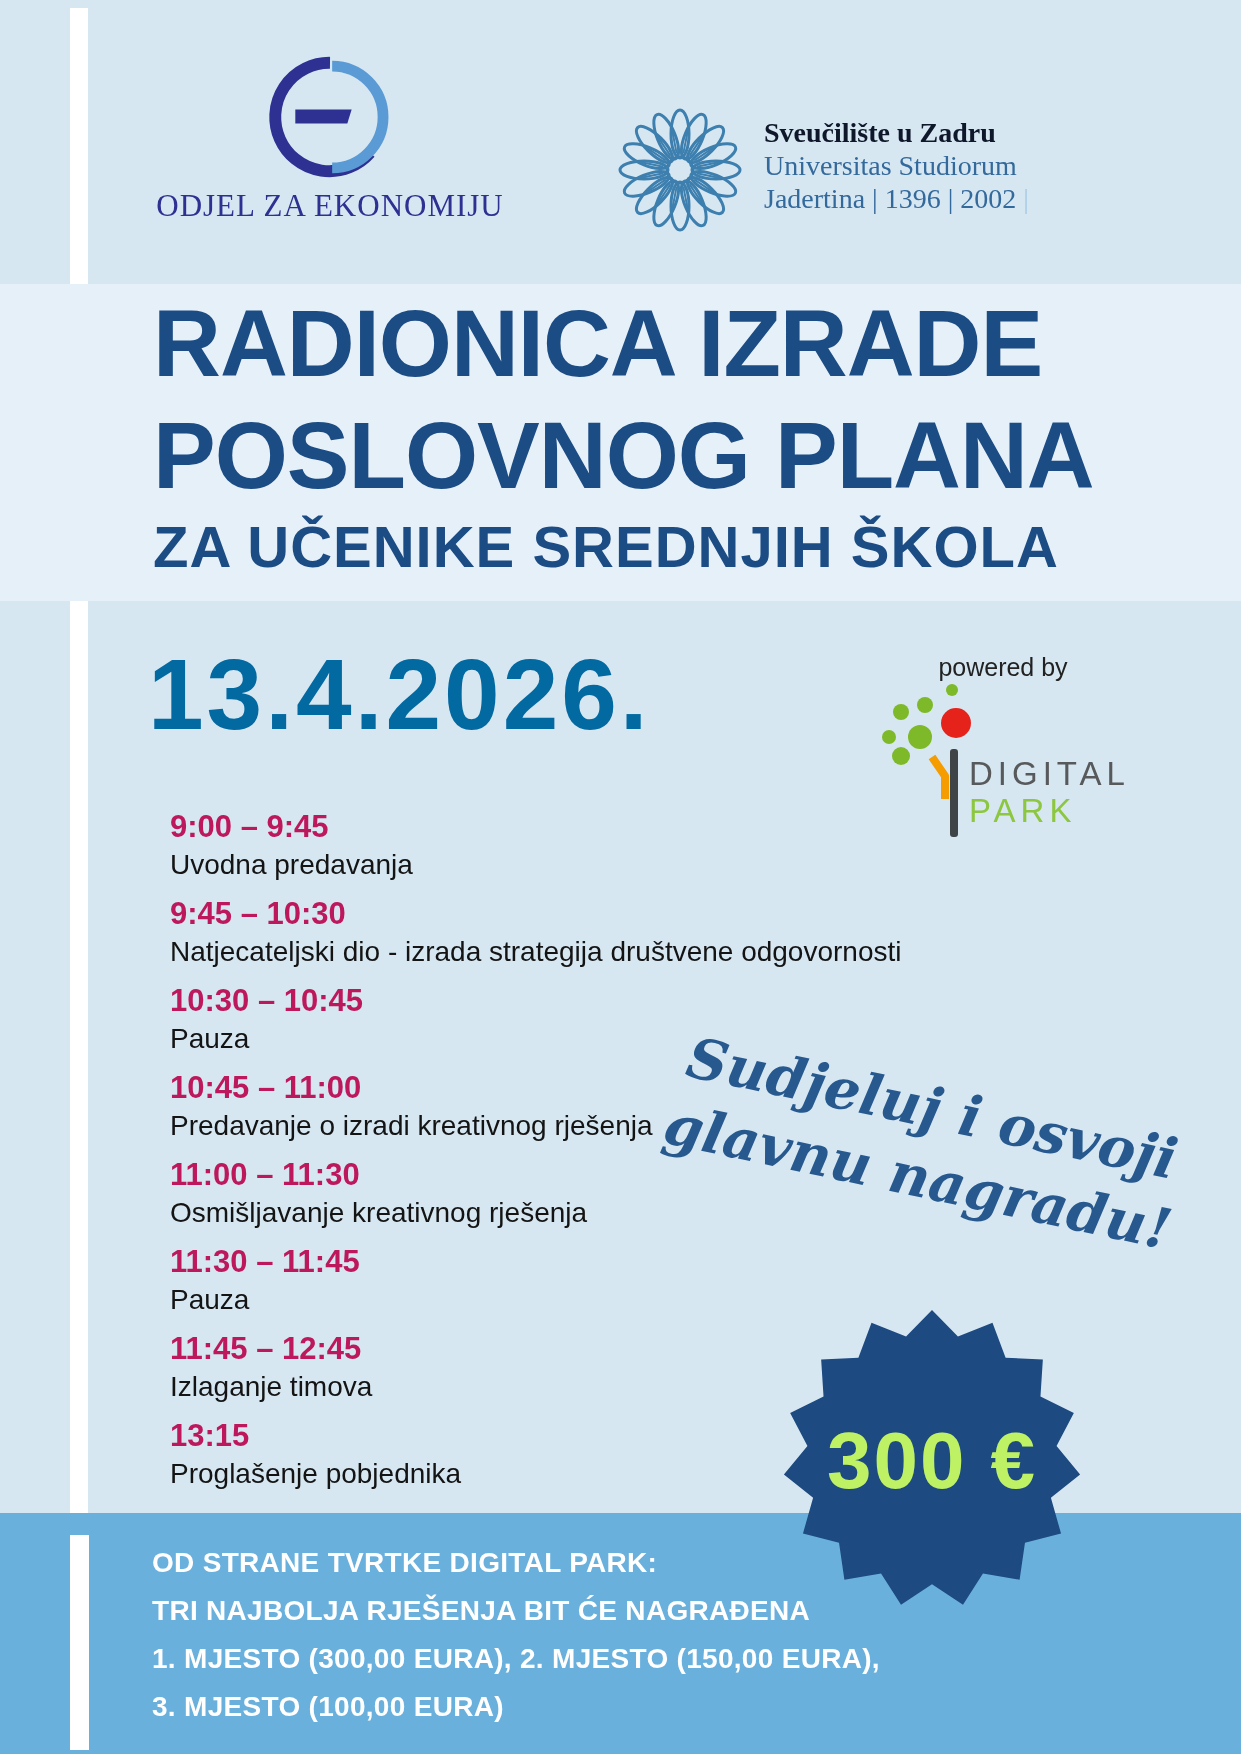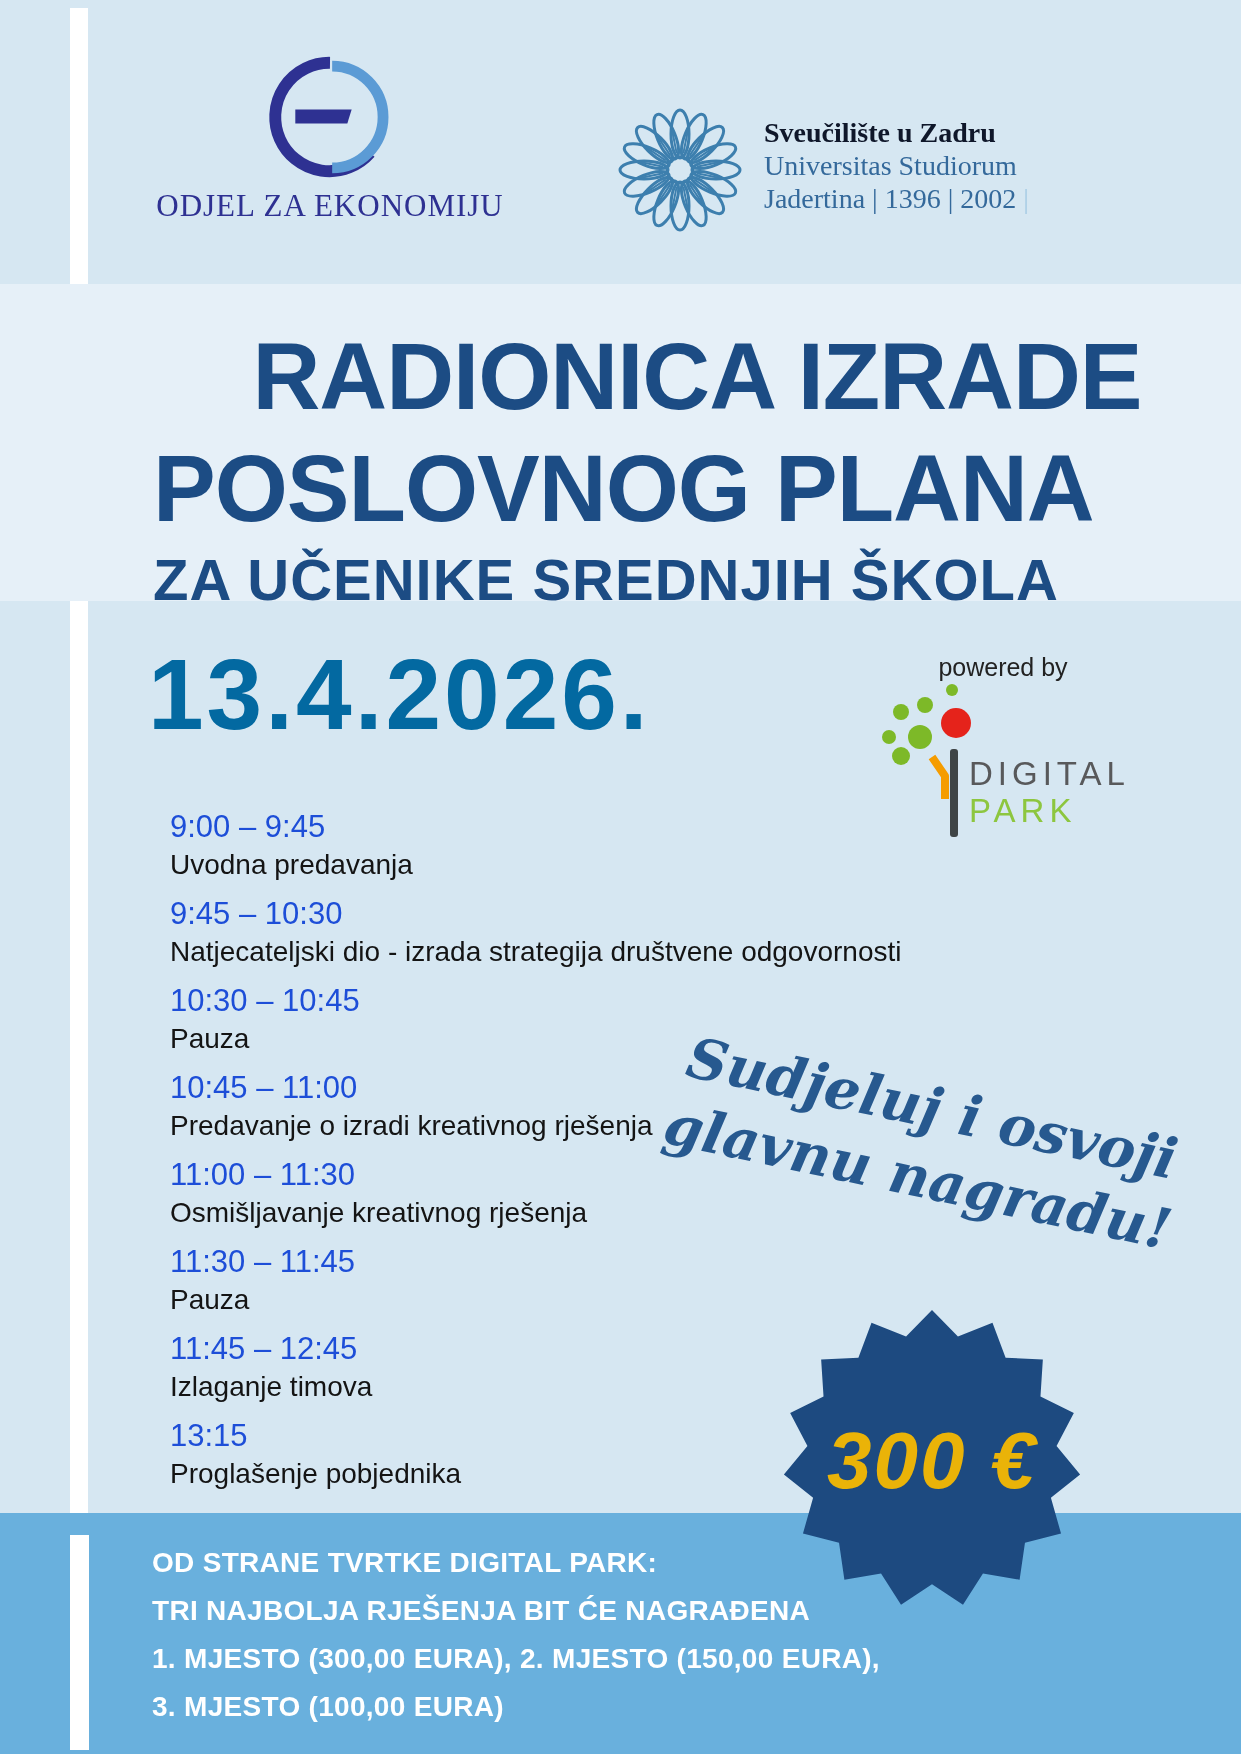--- a/index.html
+++ b/index.html
@@ -19,40 +19,40 @@
   .uni-line2,.uni-line3{font-size:28px;color:#34699b;}
   .uni-endbar{color:#a5cbe4;}
 
   
   .title-band{position:absolute;top:284px;left:0;width:1241px;height:317px;background:#e6f0f8;}
   .title-l1,.title-l2{position:absolute;left:153px;font-size:94px;font-weight:bold;color:#1c4c84;letter-spacing:-1px;white-space:nowrap;}
   .title-l1{top:300px;}
   .title-l2{top:407px;margin-top:8px;}
   .title-l3{position:absolute;left:153px;top:516px;font-size:58px;font-weight:bold;color:#1c4c84;letter-spacing:1px;white-space:nowrap;}
   .title-band .title-l1,.title-band .title-l2,.title-band .title-l3{position:relative;top:auto;left:auto;display:block;margin-left:153px;}
-  .title-band .title-l1{margin-top:41px;line-height:104px;text-align:center;}
+  .title-band .title-l1{margin-top:8px;line-height:104px;}
   .title-band .title-l2{line-height:104px;}
   .title-band .title-l3{margin-top:8px;line-height:62px;}
 
   
   .main{position:absolute;top:601px;left:0;width:1241px;height:912px;}
   .strip-main{left:70px;top:0;width:18px;height:912px;}
   .date{position:absolute;left:148px;top:36px;font-size:100px;font-weight:bold;color:#0369a1;letter-spacing:3px;white-space:nowrap;}
   .powered{position:absolute;left:878px;top:52px;width:250px;text-align:center;font-size:25px;color:#222;}
   .dp-logo{position:absolute;left:868px;top:78px;}
   .schedule{position:absolute;left:170px;top:206px;}
   .sch-item{margin-bottom:11px;}
-  .sch-time{font-size:31px;font-weight:normal;color:#1d4ed8;line-height:40px;white-space:nowrap;}
+  .sch-time{font-size:31px;font-weight:bold;color:#be185d;line-height:40px;white-space:nowrap;}
   .sch-desc{font-size:28px;color:#141414;line-height:36px;white-space:nowrap;}
 
   
   .script-text{position:absolute;left:630px;top:1072px;width:590px;transform:rotate(12deg);font-family:"DejaVu Serif",serif;font-style:italic;font-weight:bold;font-size:56px;line-height:70px;color:#27598f;text-align:center;z-index:4;white-space:nowrap;}
   .badge{position:absolute;left:783px;top:1310px;width:298px;height:298px;background:#1d4a80;z-index:6;display:flex;align-items:center;justify-content:center;
     clip-path:polygon(50% 0%,58.7% 8.9%,70.3% 4.3%,74.7% 16%,87.2% 16.6%,86.4% 29%,97.6% 34.6%,91.8% 45.6%,99.7% 55.2%,89.9% 63%,93.3% 75%,81.2% 78.1%,79.4% 90.5%,67.1% 88.4%,60.4% 98.9%,50% 92%,39.6% 98.9%,32.9% 88.4%,20.6% 90.5%,18.8% 78.1%,6.7% 75%,10.1% 63%,0.3% 55.2%,8.2% 45.6%,2.4% 34.6%,13.6% 29%,12.8% 16.6%,25.3% 16%,29.7% 4.3%,41.3% 8.9%);}
-  .badge-text{font-size:80px;font-weight:bold;font-style:italic;color:#eab308;letter-spacing:2px;padding-top:4px;}
+  .badge-text{font-size:80px;font-weight:bold;color:#bef264;letter-spacing:2px;padding-top:4px;}
 
   
   .footer-band{position:absolute;top:1513px;left:0;width:1241px;height:241px;background:#69b0dd;z-index:2;}
   .strip-footer{left:70px;top:22px;width:19px;height:215px;}
   .footer-text{position:absolute;left:152px;top:26px;font-size:28px;font-weight:bold;color:#ffffff;line-height:48px;letter-spacing:0.3px;white-space:nowrap;}
 </style>
 </head>
 <body>
 
 <div class="poster">

